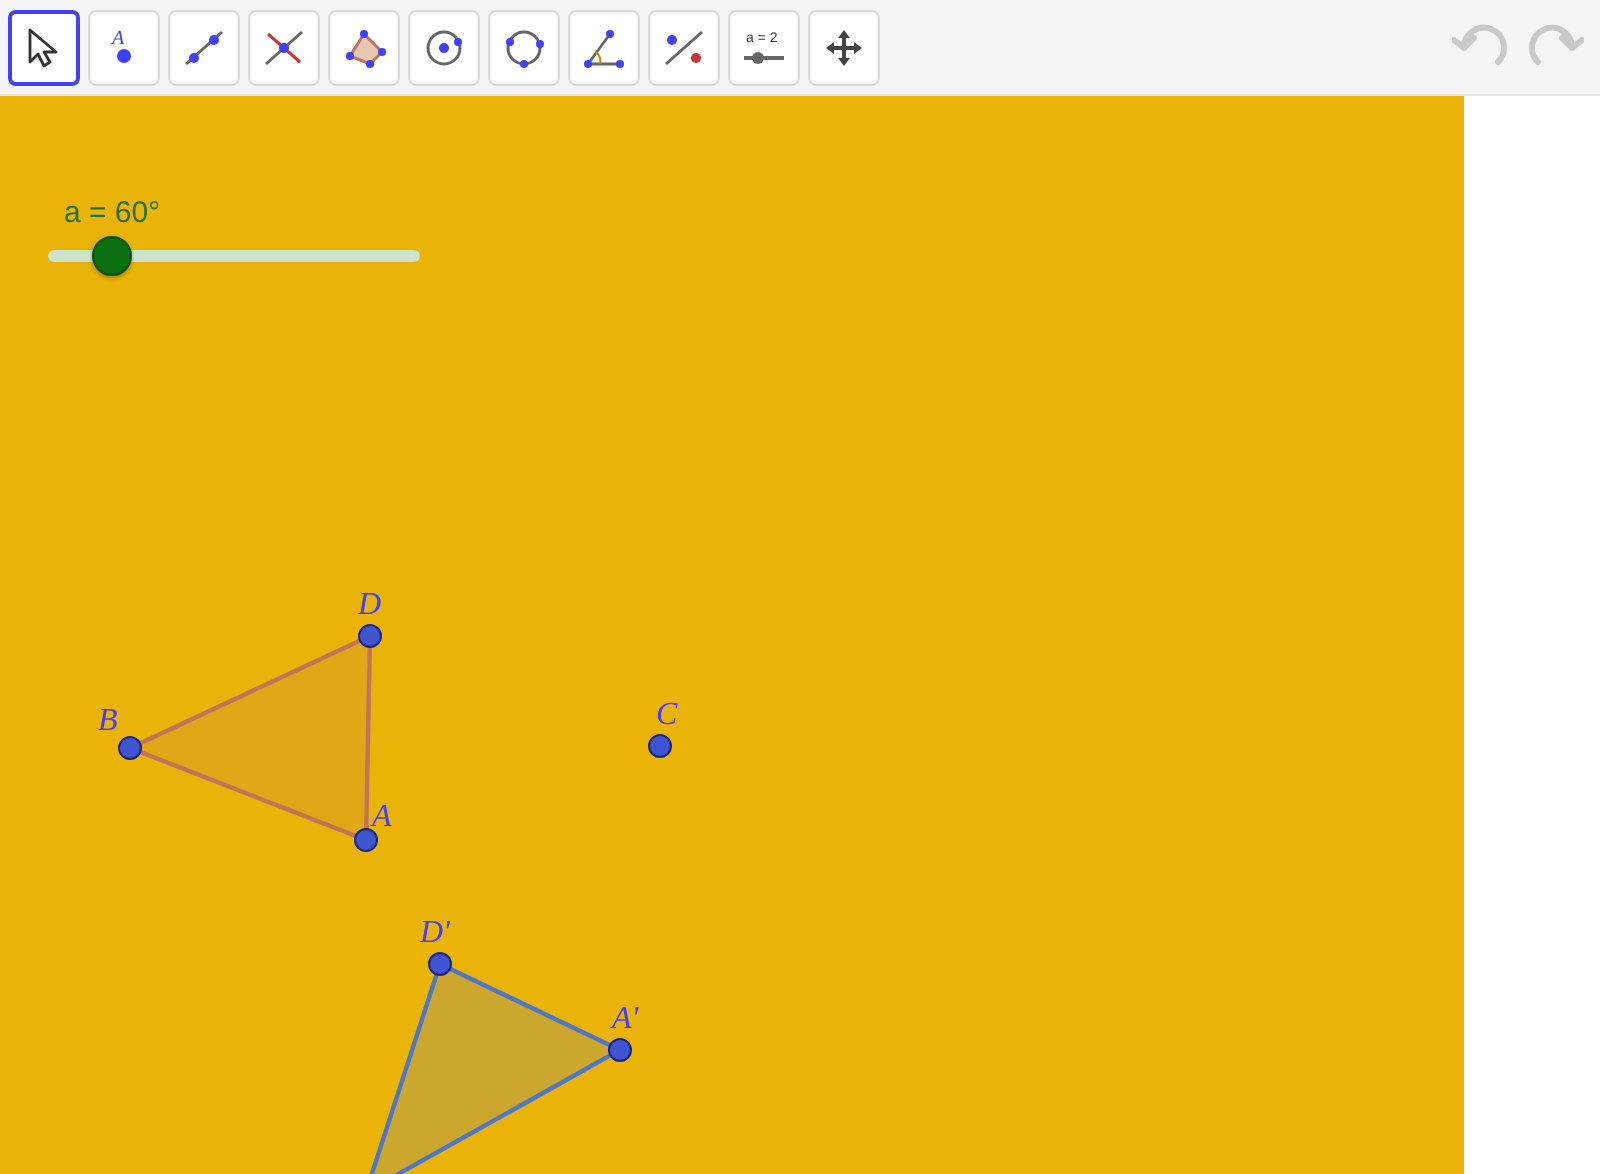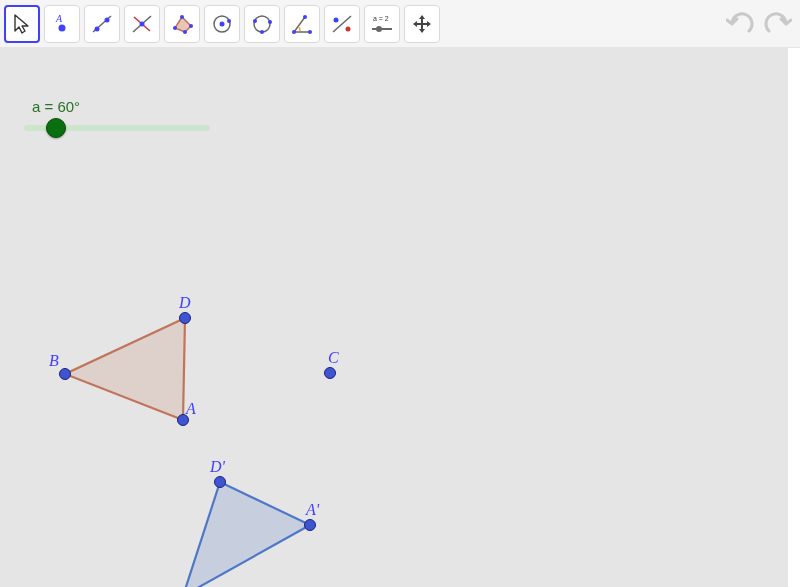--- a/index.html
+++ b/index.html
@@ -55,23 +55,23 @@
     display:flex;
     align-items:center;
     justify-content:center;
     cursor:pointer;
     color:#bfbfbf;
   }
 
   
   .canvas-area {
     position: relative;
-    width: 788px;
+    width: 732px;
     height: 539px; 
-    background: #e5e5e5;
+    background: #eab308;
   }
   .geo-svg {
     position:absolute;
     top:0; left:0;
   }
 
   
   .slider-wrap {
     position: absolute;
     left: 24px;

